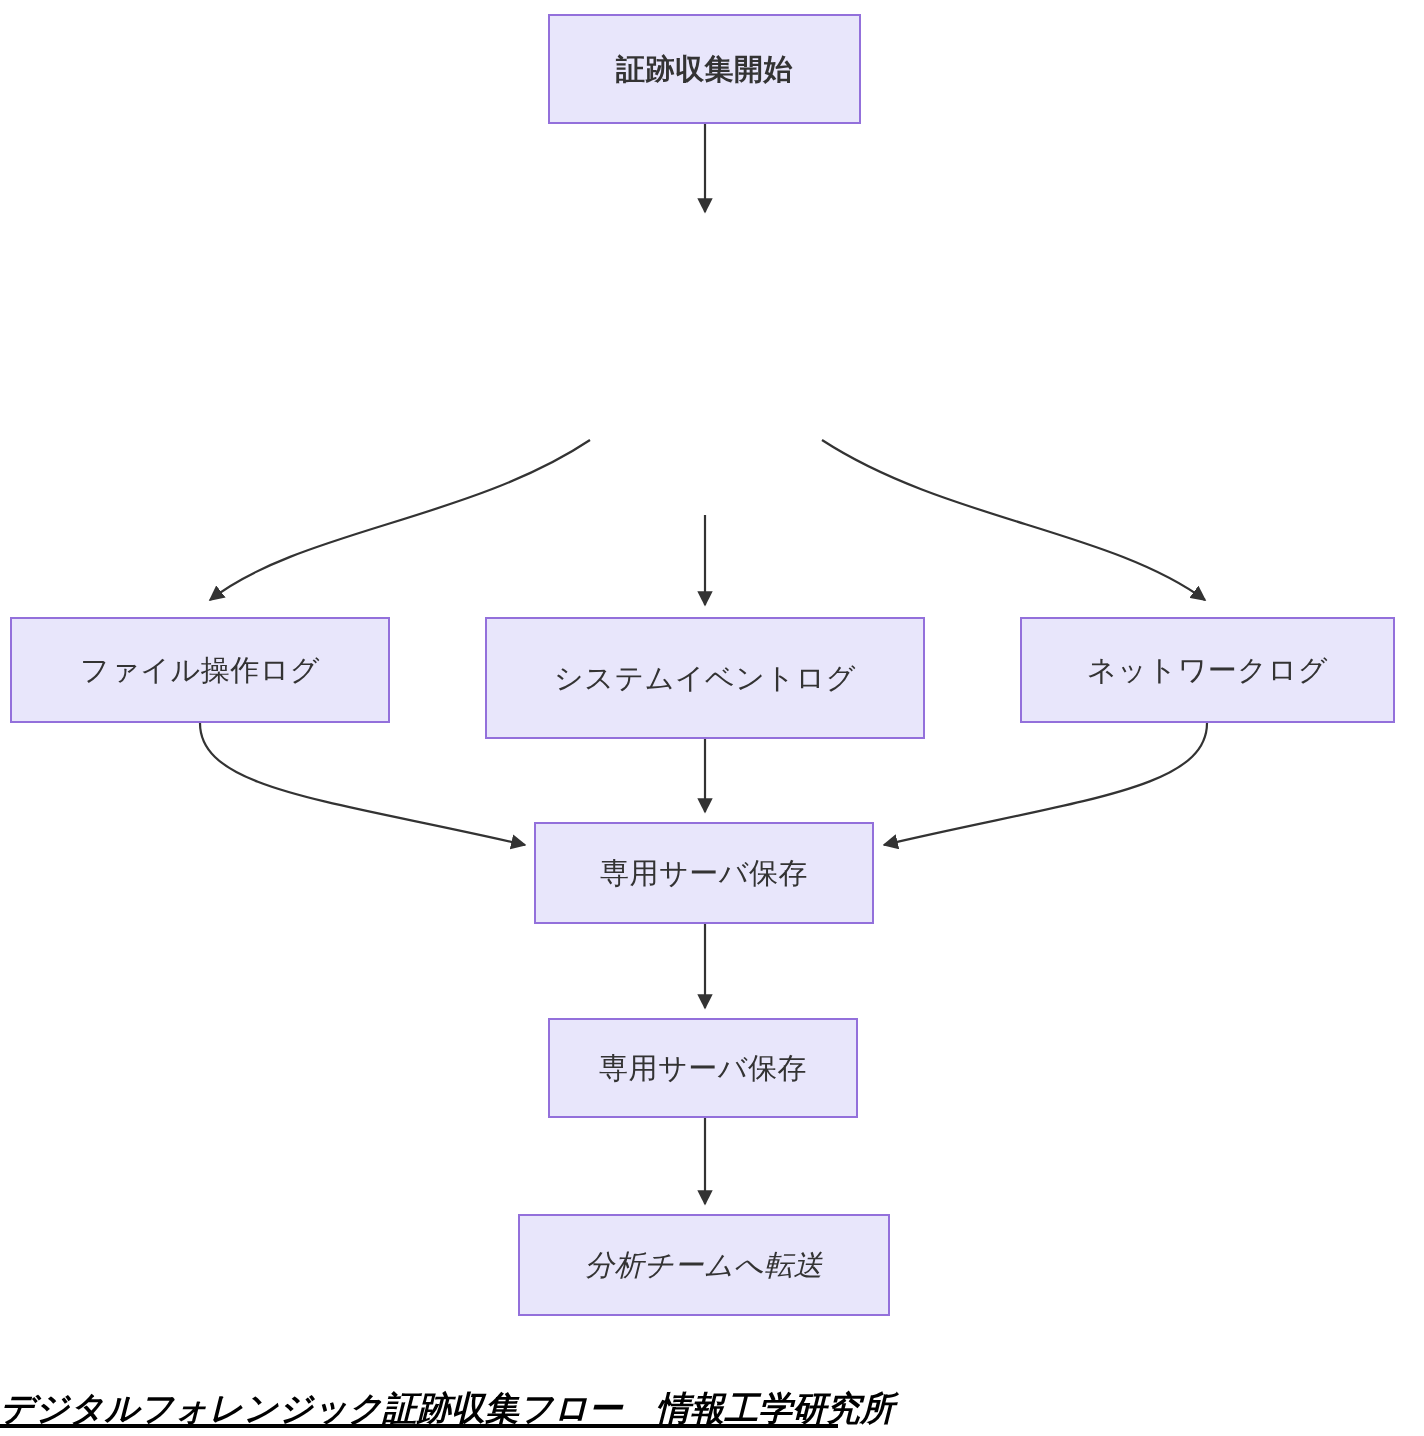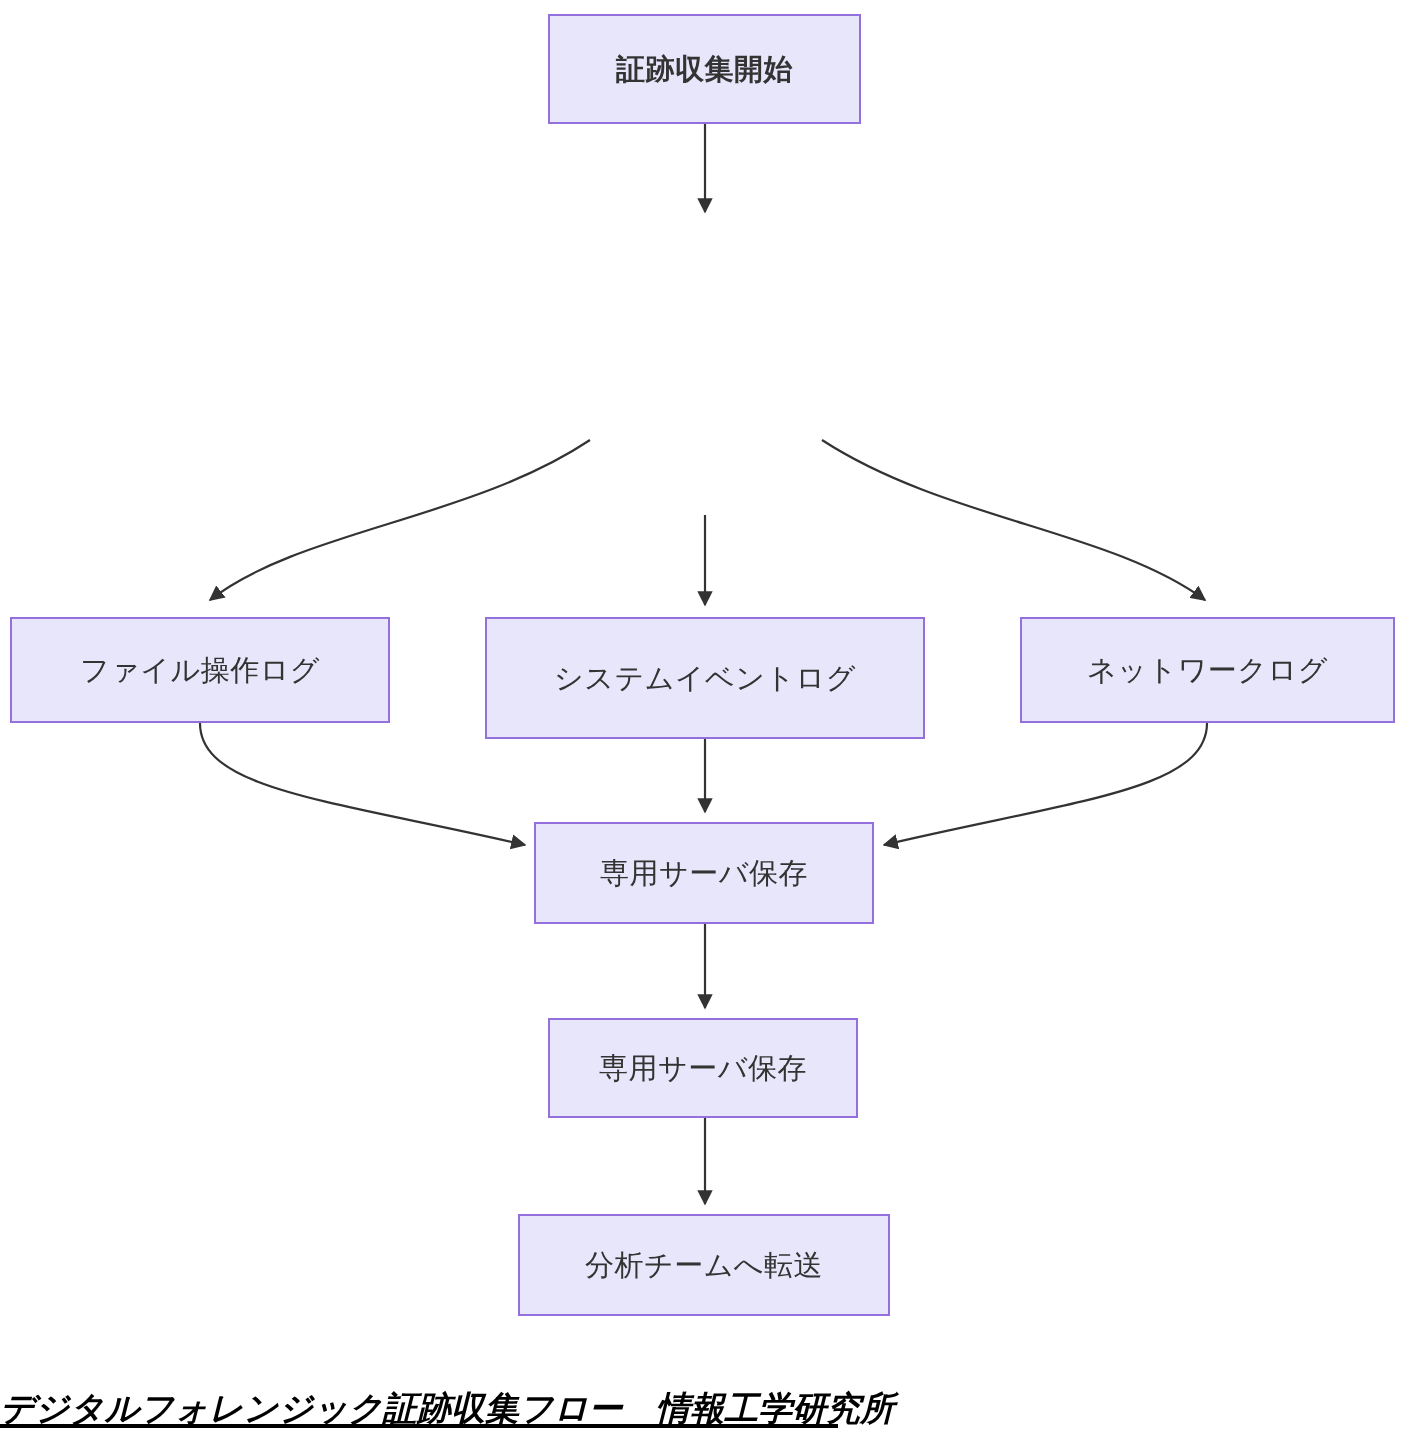--- a/index.html
+++ b/index.html
@@ -127,20 +127,20 @@
   </div>
 
   <div class="node" style="left:534px; top:822px; width:340px; height:102px;">
     <span>専用サーバ保存</span>
   </div>
 
   <div class="node" style="left:548px; top:1018px; width:310px; height:100px;">
     <span>専用サーバ保存</span>
   </div>
 
-  <div class="node" style="left:518px; top:1214px; width:372px; height:102px;">
+  <div class="node" style="left:518px; top:1214px; width:372px; height:102px;font-style:italic;">
     <span>分析チームへ転送</span>
   </div>
 
   <div id="caption">デジタルフォレンジック証跡収集フロー　情報工学研究所</div>
   <div id="caption-underline"></div>
 
 </div>
 
 </body></html>

